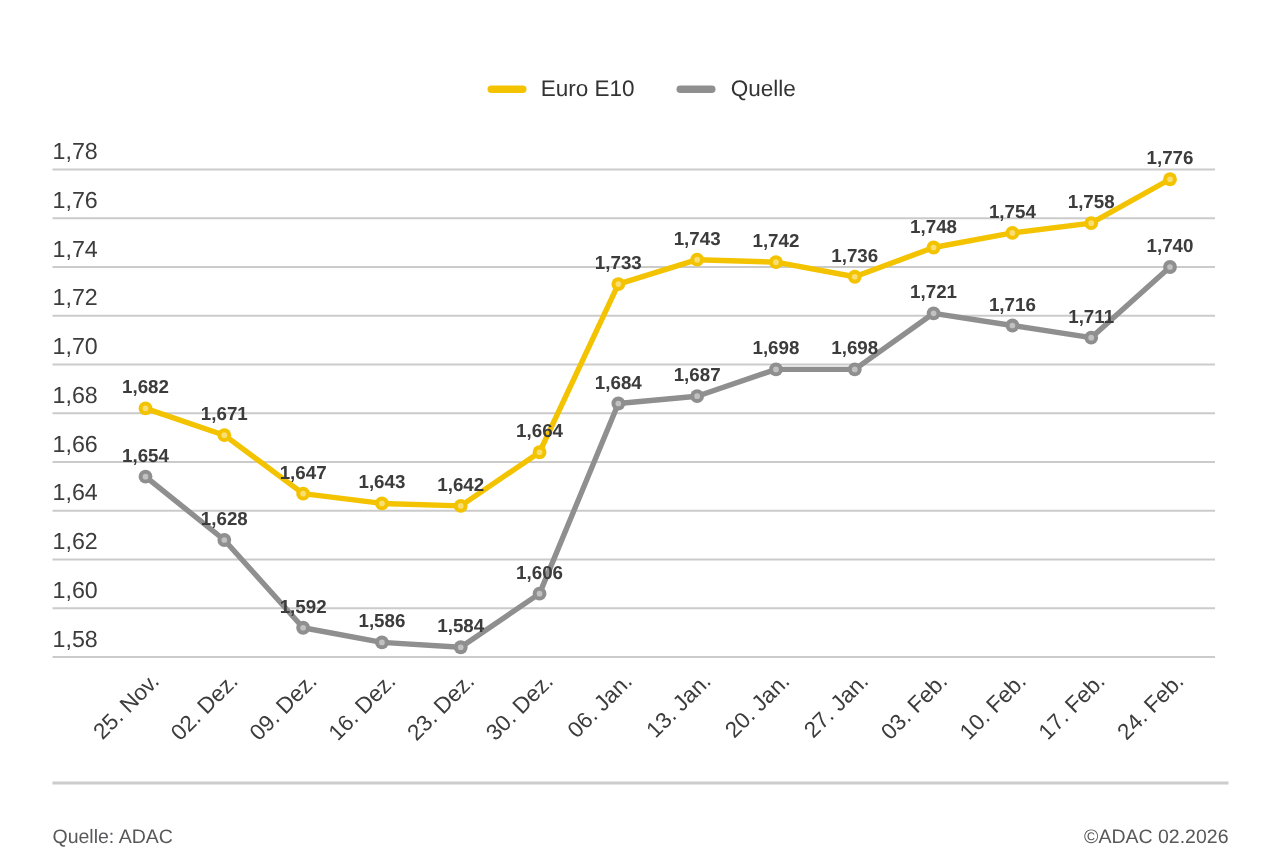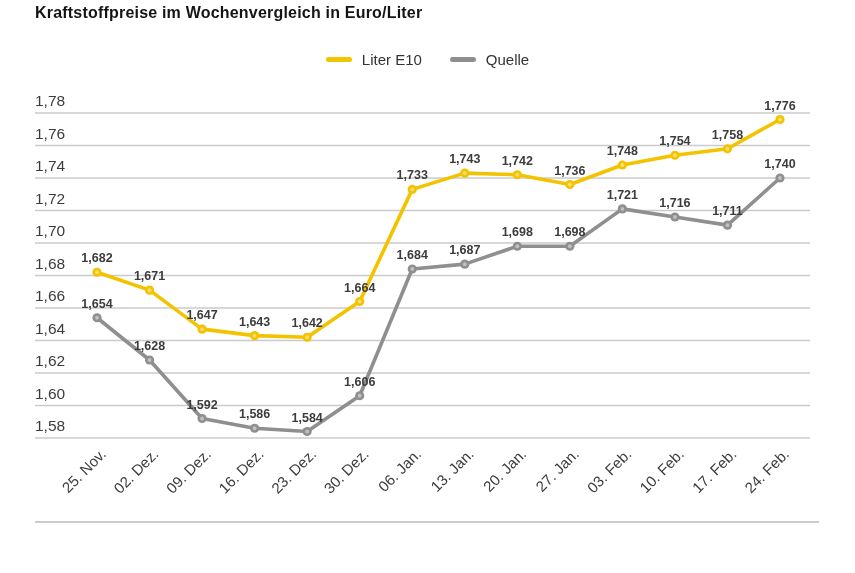--- a/index.html
+++ b/index.html
@@ -29,26 +29,25 @@
     position:absolute;left:35px;top:550px;width:784px;
     display:flex;justify-content:space-between;
     font-size:13px;color:#58585a;
   }
 </style>
 </head>
 <body>
 
 <div class="page">
 
-  <h1 class="chart-title">Kraftstoffpreise im Wochenvergleich in Euro/Liter</h1>
 
   <div class="legend">
     <div class="legend-item">
       <span class="swatch" style="background: rgb(243, 195, 0);"></span>
-      <span class="legend-label">Liter E10</span>
+      <span class="legend-label">Euro E10</span>
     </div>
     <div class="legend-item">
       <span class="swatch" style="background: rgb(143, 143, 143);"></span>
       <span class="legend-label">Quelle</span>
     </div>
   </div>
 
   <svg id="chart" width="855" height="520" viewBox="0 0 855 520">
       <line x1="35" y1="438" x2="810" y2="438" stroke="#CBCBCB" stroke-width="1.3"></line>
       <text x="35" y="431" fill="#3C3C3C" font-size="15.5">1,58</text>
@@ -169,14 +168,18 @@
       <text x="517.3076923076924" y="164.75000000000006" fill="#3C3C3C" font-size="12.5" font-weight="bold" text-anchor="middle">1,742</text>
       <text x="569.8461538461538" y="174.50000000000006" fill="#3C3C3C" font-size="12.5" font-weight="bold" text-anchor="middle">1,736</text>
       <text x="622.3846153846154" y="155.00000000000006" fill="#3C3C3C" font-size="12.5" font-weight="bold" text-anchor="middle">1,748</text>
       <text x="674.9230769230769" y="145.25000000000006" fill="#3C3C3C" font-size="12.5" font-weight="bold" text-anchor="middle">1,754</text>
       <text x="727.4615384615385" y="138.75000000000006" fill="#3C3C3C" font-size="12.5" font-weight="bold" text-anchor="middle">1,758</text>
       <text x="780" y="109.5" fill="#3C3C3C" font-size="12.5" font-weight="bold" text-anchor="middle">1,776</text>
     </svg>
 
   <div class="footer-rule"></div>
 
+  <div class="footer">
+    <span>Quelle: ADAC</span>
+    <span>©ADAC 02.2026</span>
+  </div>
 
 </div>
 
 </body></html>

